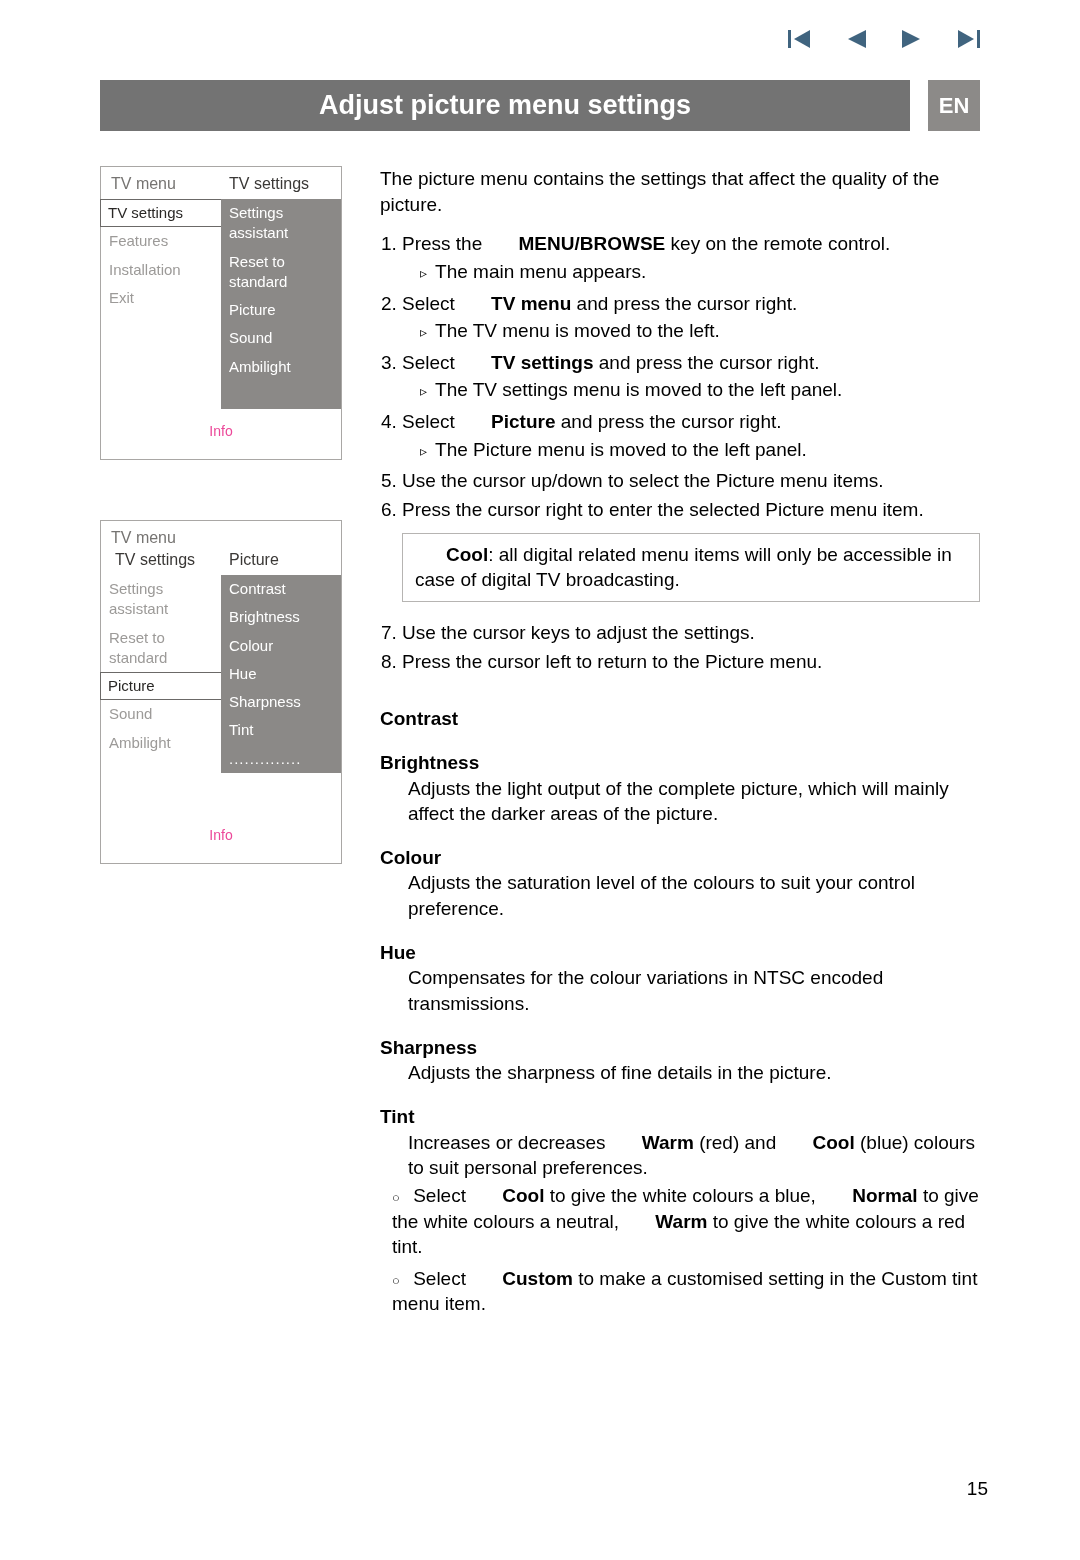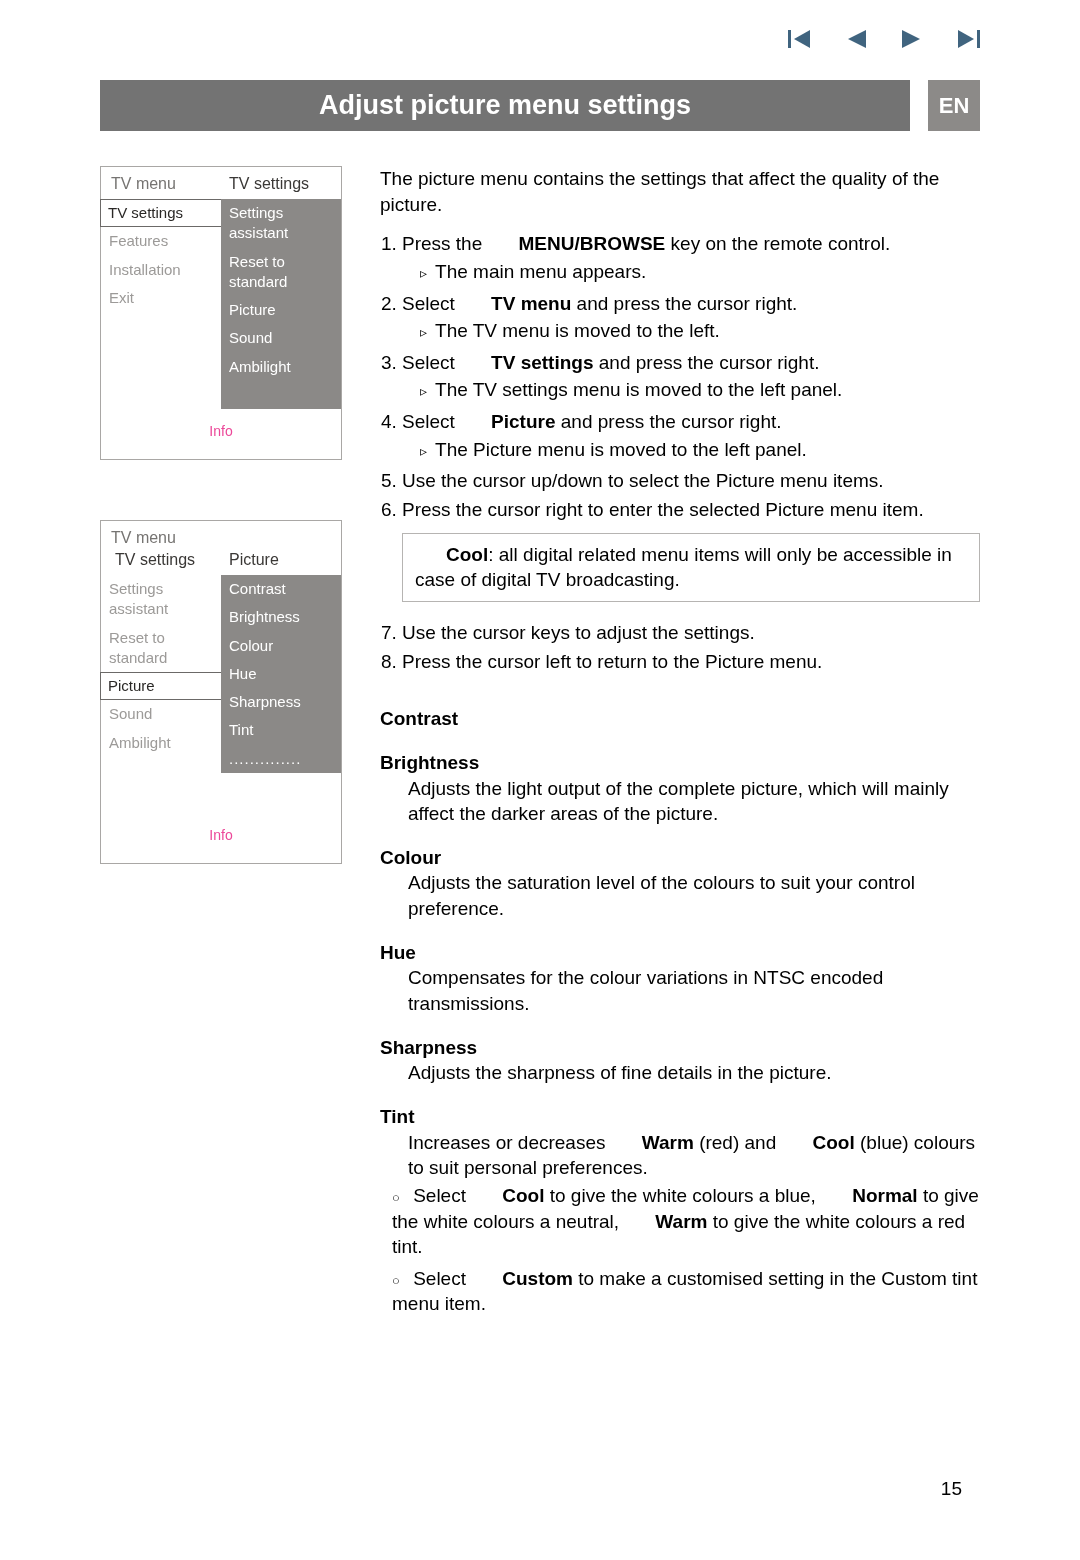--- a/index.html
+++ b/index.html
@@ -141,21 +141,21 @@
 
   .note-box {
     border: 1px solid #b6b4b2;
     padding: 8px 12px;
     margin: 8px 0 18px 22px;
   }
 
   .page-number {
     position: absolute;
     bottom: 60px;
-    right: 118px;
+    right: 92px;
     font-size: 19px;
   }
 </style>
 </head>
 <body>
 
 <div class="page">
 
   <div class="nav-icons">
     <span>

